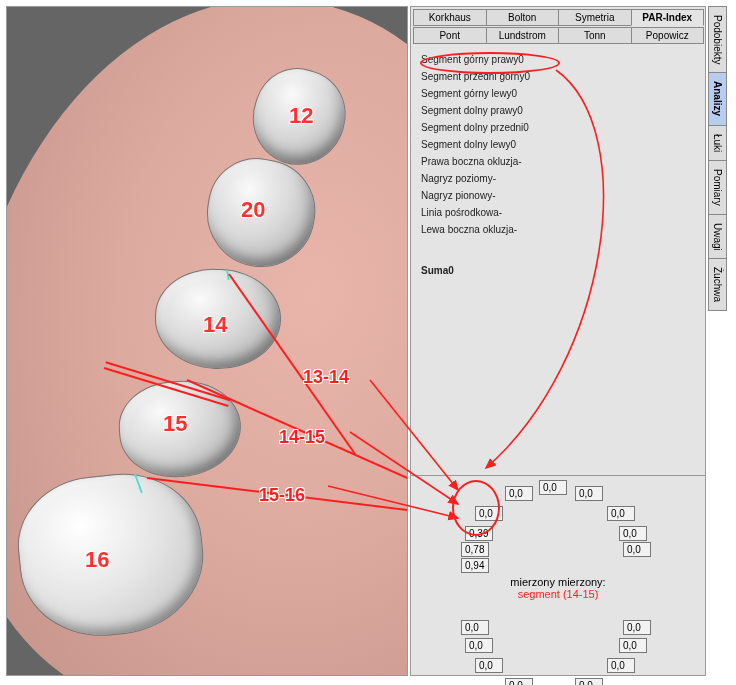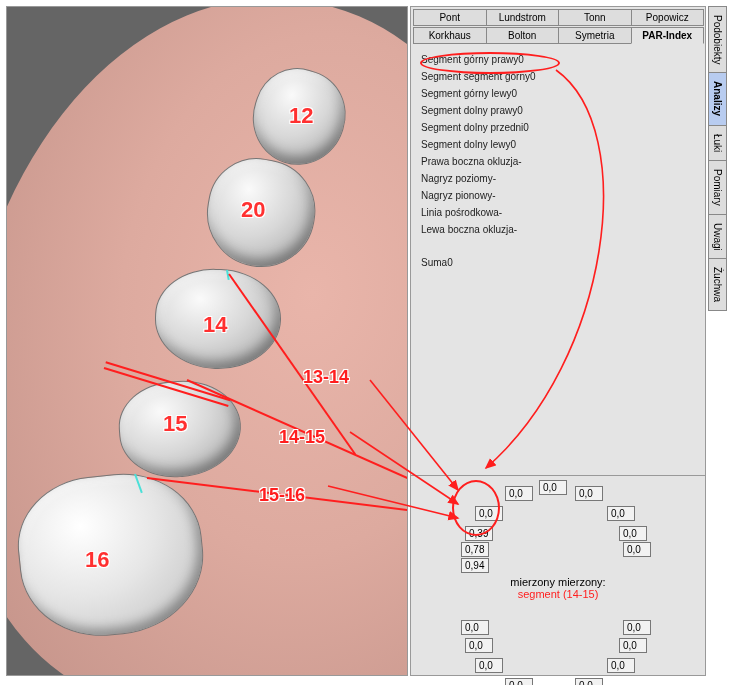--- a/index.html
+++ b/index.html
@@ -18,21 +18,21 @@
   .lbl{position:absolute;color:#ff1e1e;font-size:18px;font-weight:bold;text-shadow:-1px -1px 0 #fff,1px -1px 0 #fff,-1px 1px 0 #fff,1px 1px 0 #fff}
   .panel{position:absolute;left:410px;top:6px;width:296px;height:670px;background:#e4e4e4;border:1px solid #999}
   .tabs{display:flex;flex-wrap:wrap;padding:2px 2px 0;font-size:10px}
   .tab{flex:1;min-width:60px;padding:2px 4px;border:1px solid #888;background:#ddd;text-align:center;cursor:pointer;margin:0 -1px -1px 0}
   .tab.active{background:#e4e4e4;border-bottom:1px solid #e4e4e4;font-weight:bold}
   .vtabs{position:absolute;left:708px;top:6px;width:22px;height:670px}
   .vtab{writing-mode:vertical-rl;font-size:10px;padding:8px 3px;border:1px solid #888;background:#ddd;margin-bottom:-1px;cursor:pointer;text-align:center}
   .vtab.active{background:#b8ccf0;font-weight:bold}
   .list{padding:8px 10px 4px;font-size:10px;color:#222}
   .row{display:flex;justify-content:flex-start;padding:3px 0}
-  .row.sum{margin-top:16px;font-weight:normal}
+  .row.sum{margin-top:24px;font-weight:bold}
   .bottom{position:absolute;left:0;bottom:0;width:100%;height:200px;border-top:1px solid #999;font-size:10px}
   .arch{position:relative;width:100%;height:50%}
   .cell{position:absolute;border:1px solid #777;background:#f2f2f2;padding:1px 3px;font-size:10px;min-width:28px;text-align:left}
   .msg{position:absolute;left:0;width:100%;text-align:center;top:100px;font-size:11px}
   .msg .red{color:#ff1e1e}
   .oval{position:absolute;border:2px solid #ff1e1e;border-radius:50%;pointer-events:none}
   svg.arrows{position:absolute;left:0;top:0;width:736px;height:685px;pointer-events:none}
 </style>
 </head>
 <body>
@@ -63,38 +63,38 @@
     <div class="redline" style="left:140px;top:470px;width:300px;transform:rotate(7deg)"></div>
 
     <div class="lbl" style="left:296px;top:360px">13-14</div>
     <div class="lbl" style="left:272px;top:420px">14-15</div>
     <div class="lbl" style="left:252px;top:478px">15-16</div>
 
   </div>
 
   <div class="panel">
     <div class="tabs">
+      <div class="tab">Korkhaus</div>
+      <div class="tab">Bolton</div>
+      <div class="tab">Symetria</div>
+      <div class="tab active">PAR-Index</div>
+    </div>
+    <div class="tabs">
       <div class="tab">Pont</div>
       <div class="tab">Lundstrom</div>
       <div class="tab">Tonn</div>
       <div class="tab">Popowicz</div>
-    </div>
-    <div class="tabs">
-      <div class="tab">Korkhaus</div>
-      <div class="tab">Bolton</div>
-      <div class="tab">Symetria</div>
-      <div class="tab active">PAR-Index</div>
     </div>
     <div class="list">
       <div class="row">
           <span>Segment górny prawy</span>
           <span>0</span>
         </div>
       <div class="row">
-          <span>Segment segment górny</span>
+          <span>Segment przedni górny</span>
           <span>0</span>
         </div>
       <div class="row">
           <span>Segment górny lewy</span>
           <span>0</span>
         </div>
       <div class="row">
           <span>Segment dolny prawy</span>
           <span>0</span>
         </div>

